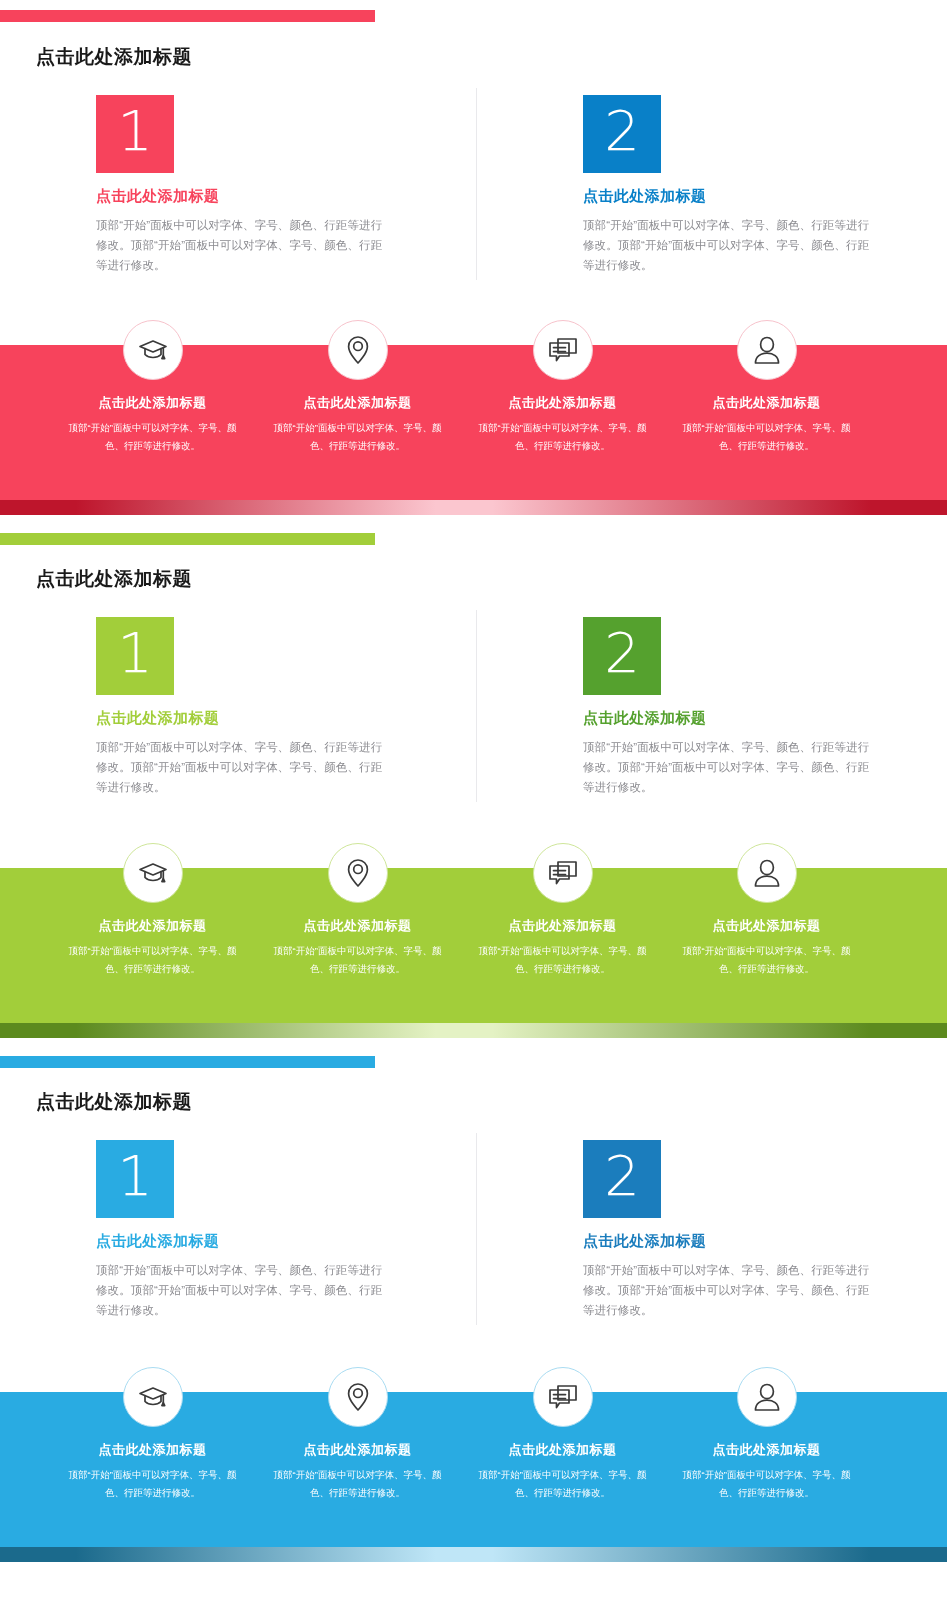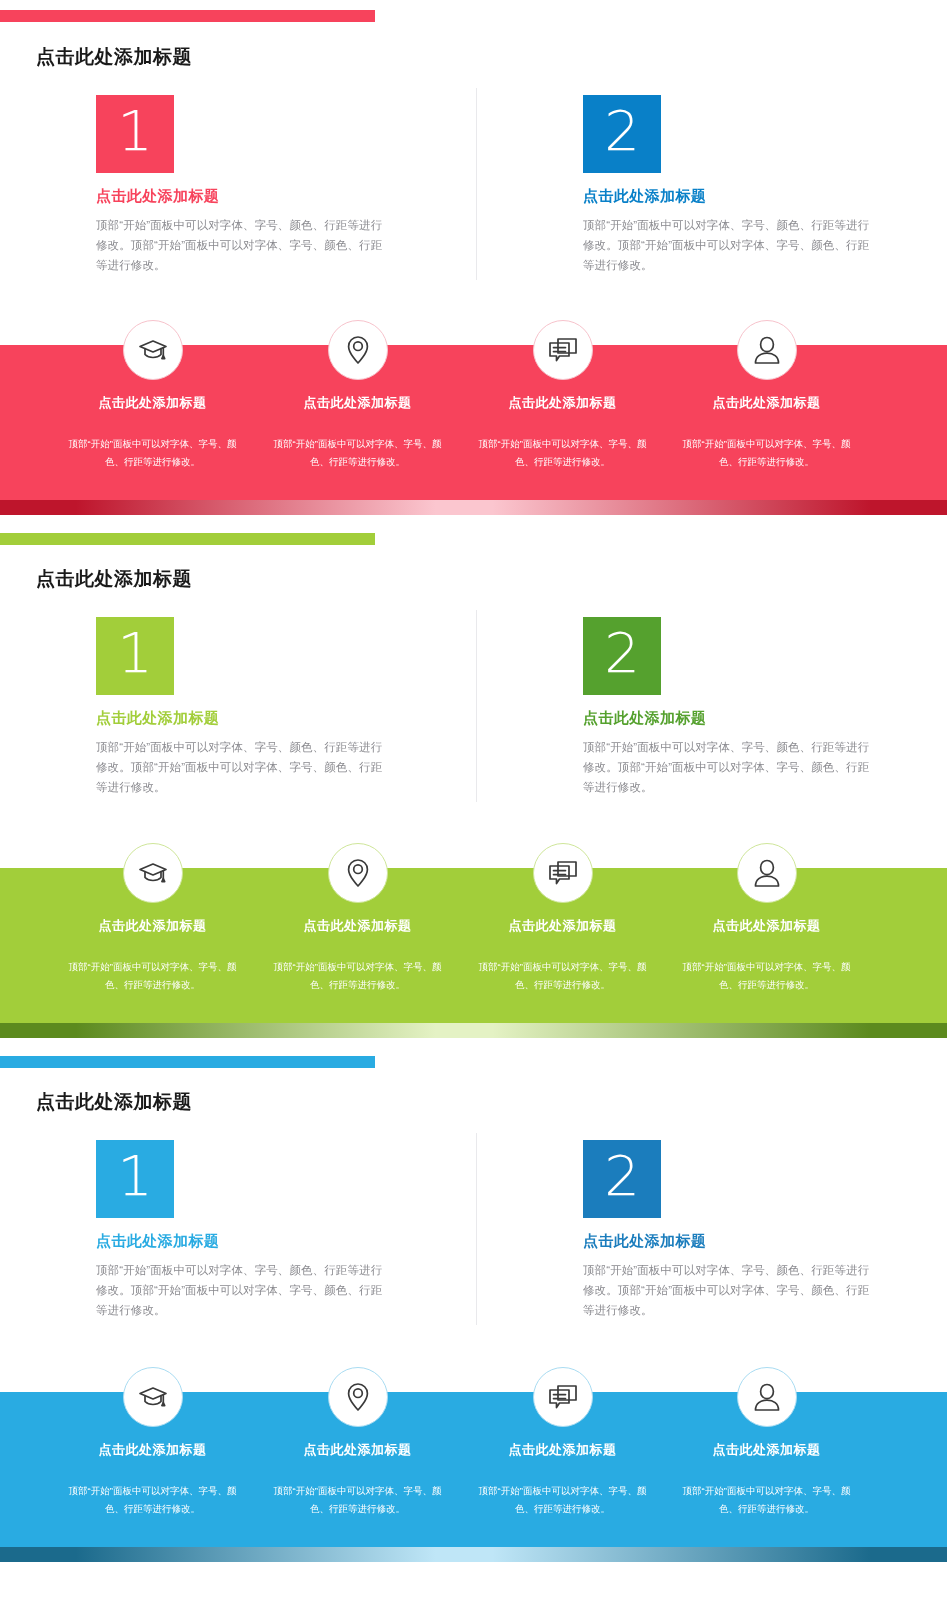--- a/index.html
+++ b/index.html
@@ -99,21 +99,21 @@
 
   .cell-title {
     margin-top: 14px;
     font-size: 13px;
     font-weight: bold;
     color: #ffffff;
     letter-spacing: .5px;
     white-space: nowrap;
   }
   .cell-body {
-    margin-top: 23px;
+    margin-top: 7px;
     font-size: 9.5px;
     line-height: 1.85;
     color: #ffffff;
     padding: 0 14px;
   }
 </style>
 </head>
 <body>
 
 <div class="page">

